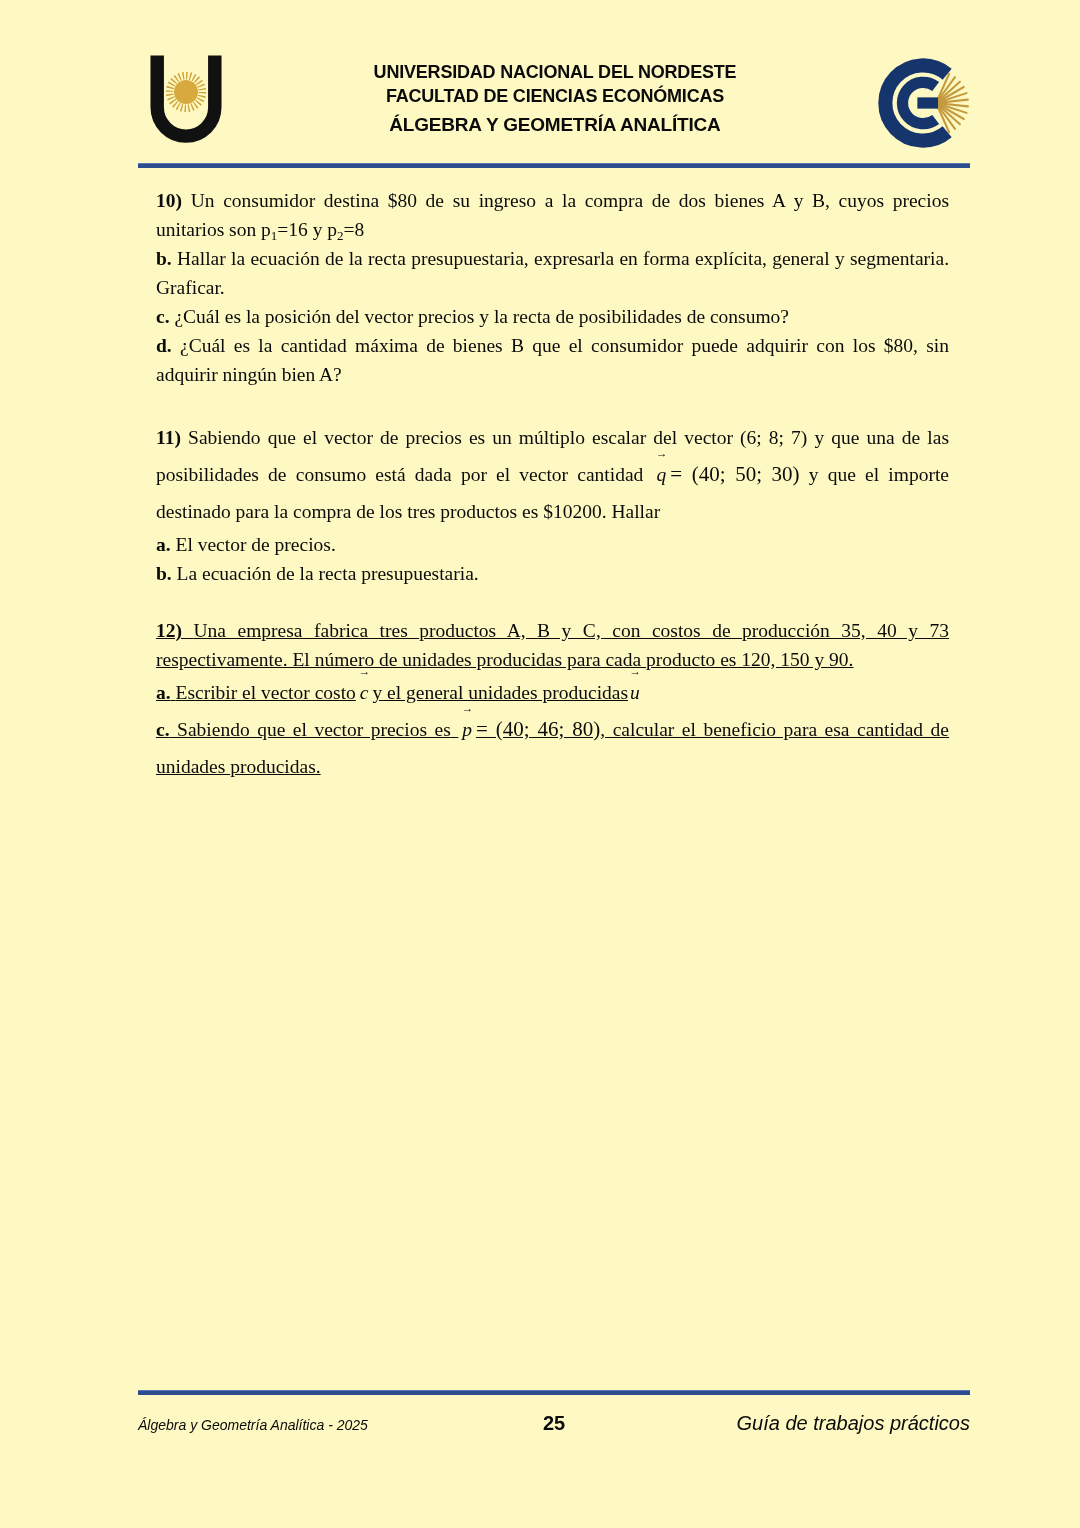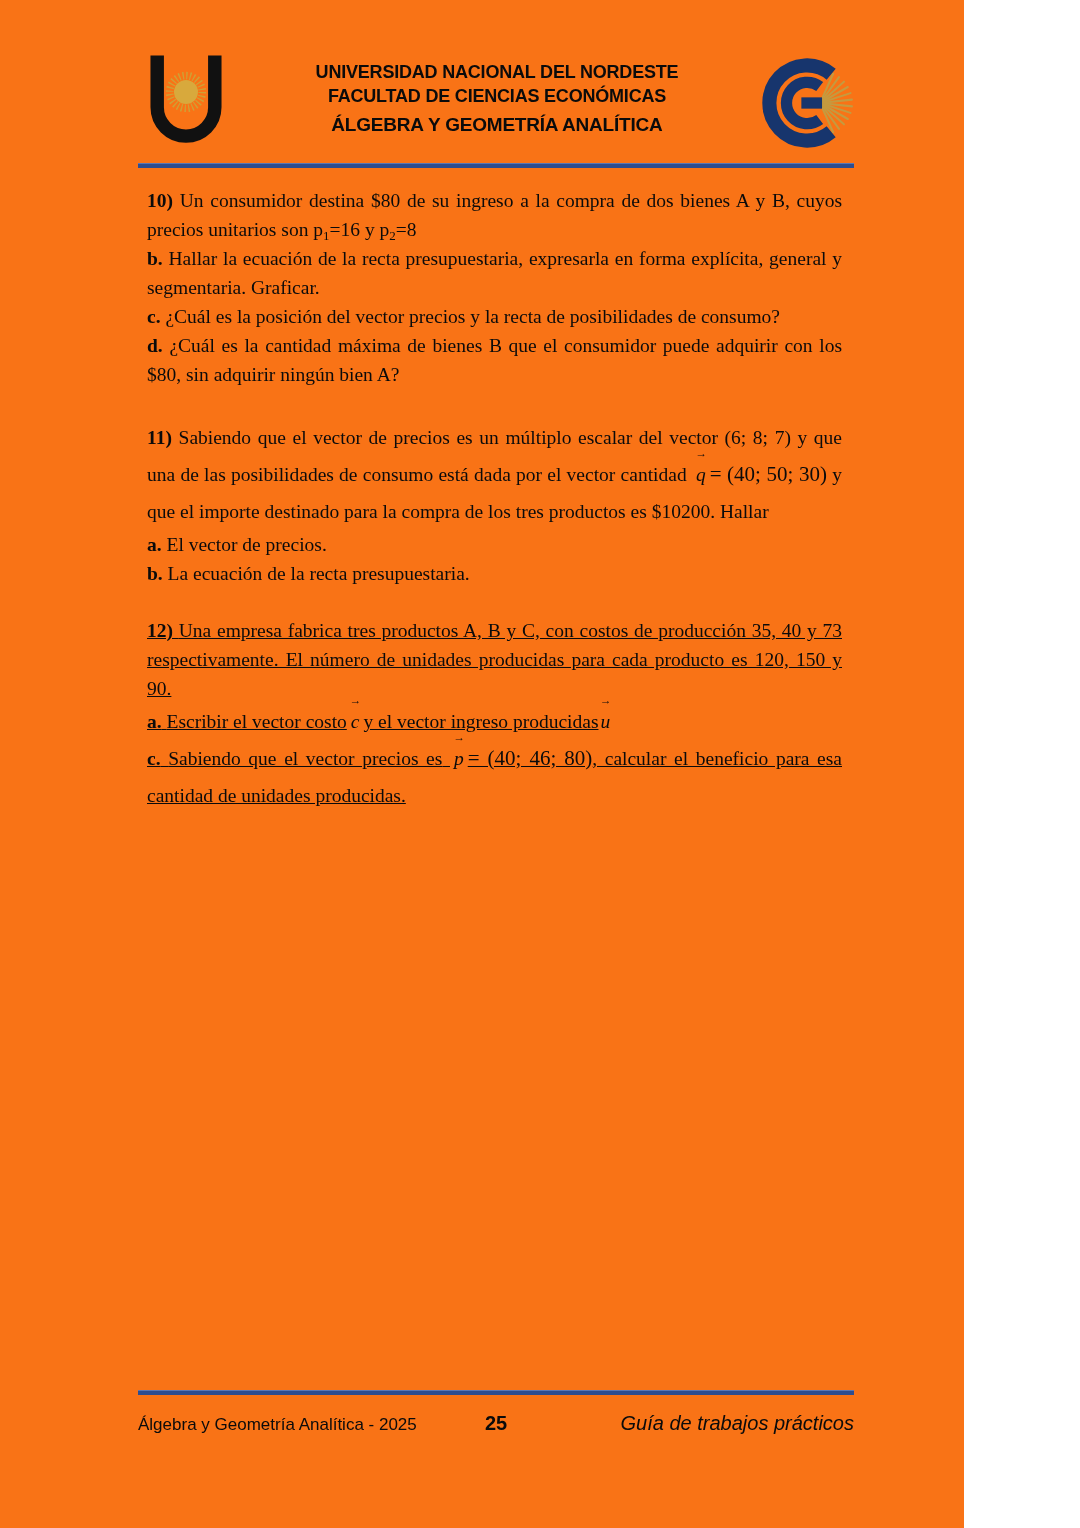--- a/index.html
+++ b/index.html
@@ -4,23 +4,23 @@
 <style>
   html, body {
     margin: 0;
     padding: 0;
     background: #ffffff;
     font-family: "Liberation Serif", "DejaVu Serif", serif;
     color: #0b0b0b;
   }
   .page {
     position: relative;
-    width: 964px;
+    width: 1080px;
     height: 1528px;
-    background: #f97316;
+    background: #fef9c3;
     overflow: hidden;
   }
 
   
   .header {
     display: flex;
     align-items: flex-start;
     margin: 52px 110px 0 138px;
   }
   .logo-left { width: 96px; height: 102px; flex: 0 0 auto; }
@@ -44,21 +44,21 @@
   .top-rule { margin: 9px 110px 0 138px; }
 
   
   .content {
     margin: 18px 115px 0 140px;
     font-size: 19.5px;
     line-height: 29px;
     text-align: justify;
   }
   .content p { margin: 0; }
-  .ex { margin: 7px; }
+  .ex { margin: 16px; }
   .ex-11 { margin-top: 30px; }
   .ex-12 { margin-top: 28px; text-decoration: underline; }
   .mathline { line-height: 37px; }
 
   b.lbl { font-weight: bold; }
 
   sub.psub {
     font-size: 13px;
     vertical-align: -4px;
     line-height: 0;
@@ -93,21 +93,21 @@
     right: 110px;
     top: 1390px;
   }
   .footer-row {
     display: grid;
     grid-template-columns: 1fr auto 1fr;
     align-items: baseline;
     margin-top: 17px;
     font-family: "Liberation Sans", "DejaVu Sans", sans-serif;
   }
-  .f-left  { font-size: 17px; justify-self: start; }
+  .f-left  { font-style: italic; font-size: 14px; justify-self: start; }
   .f-page  { font-weight: bold; font-size: 20px; justify-self: center; }
   .f-right { font-style: italic; font-size: 20px; justify-self: end; }
 </style>
 </head>
 <body>
 
 <div class="page">
 
   <div class="header">
     <div class="logo-left">
@@ -167,21 +167,21 @@
       <p><b class="lbl">a.</b>
         <span>El vector de precios.</span></p>
       <p><b class="lbl">b.</b>
         <span>La ecuación de la recta presupuestaria.</span></p>
     </div>
 
     <div class="ex ex-12">
       <p><b class="lbl">12)</b>
         <span>Una empresa fabrica tres productos A, B y C, con costos de producción 35, 40 y 73 respectivamente. El número de unidades producidas para cada producto es 120, 150 y 90.</span></p>
       <p class="mathline"><b class="lbl">a.</b>
-        <span>Escribir el vector costo</span><span class="vec">c</span><span>y el vector ingreso producidas</span><span class="vec tight">u</span></p>
+        <span>Escribir el vector costo</span><span class="vec">c</span><span>y el general unidades producidas</span><span class="vec tight">u</span></p>
       <p class="mathline"><b class="lbl">c.</b>
         <span>Sabiendo que el vector precios es</span>
         <span class="math"><span class="vec">p</span><span class="mval">= (40; 46; 80)</span></span><span>, calcular el beneficio para esa cantidad de unidades producidas.</span></p>
     </div>
 
   </div>
 
   <div class="footer">
     <div class="rule"></div>
     <div class="footer-row">

